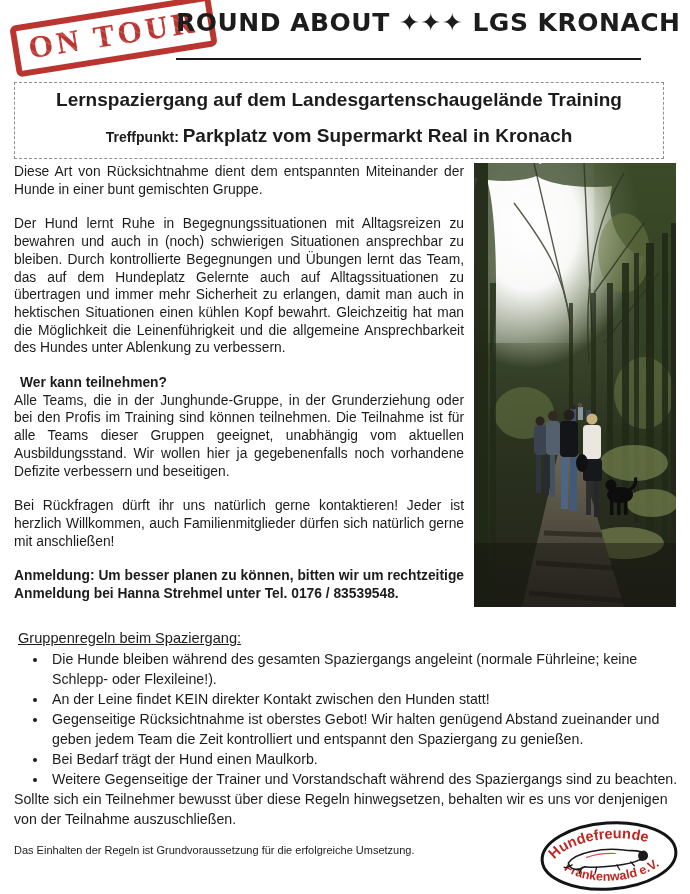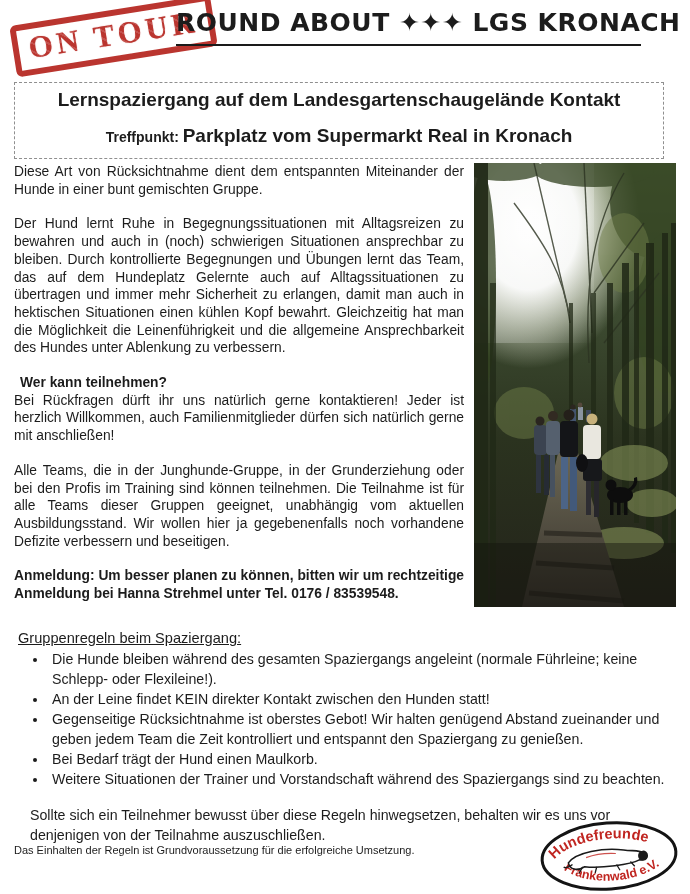--- a/index.html
+++ b/index.html
@@ -22,21 +22,21 @@
   .stamp::after{ 
     content:"";position:absolute;inset:0;
     background:repeating-linear-gradient(35deg,rgba(255,255,255,.14) 0 2px,transparent 2px 7px);
     pointer-events:none;
   }
   .main-title{
     position:absolute;left:176px;top:8px;width:465px;
     font-family:"DejaVu Sans",sans-serif;
     font-weight:bold;font-size:25px;letter-spacing:.5px;
     white-space:nowrap;
-    border-bottom:2px solid #1a1a1a;padding-bottom:7px;
+    border-bottom:2px solid #1a1a1a;padding-bottom:21px;
   }
   
   .event-box{
     position:absolute;left:14px;top:82px;width:648px;height:64px;
     border:1px dashed #8f8f8f;
     text-align:center;padding:5px 0 6px 0;
   }
   .event-box .l1{font-size:19px;font-weight:bold;line-height:24px;}
   .event-box .l2{font-size:14px;font-weight:bold;line-height:25px;}
   .event-box .l2 .big{font-size:20px;}
@@ -58,55 +58,55 @@
   .photo{width:202px;height:444px;flex:none;}
   .photo svg{display:block;}
   
   .rules{
     position:absolute;left:14px;top:628px;width:664px;
     font-size:14.2px;line-height:20px;
   }
   .rules-heading{text-decoration:underline;margin:0 0 1px 4px;font-weight:normal;font-size:14.6px;}
   .rules ul{margin:1px 0 0 0;padding-left:34px;list-style:disc;}
   .rules li{padding-left:4px;margin:0;}
-  .rules .note{margin:16px;}
+  .rules .note{margin:0;}
   .closing{
     position:absolute;left:14px;top:840px;width:520px;
     font-size:11px;line-height:20px;
   }
   .logo{
     position:absolute;left:538px;top:820px;width:142px;height:72px;
     transform:rotate(-4deg);
   }
 </style>
 </head>
 <body>
 
 <div class="page">
 
   <div class="stamp">
     <span>ON TOUR</span>
   </div>
   <div class="main-title">ROUND ABOUT ✦✦✦ LGS KRONACH</div>
 
   <div class="event-box">
-    <div class="l1">Lernspaziergang auf dem Landesgartenschaugelände Kontakt</div>
+    <div class="l1">Lernspaziergang auf dem Landesgartenschaugelände Training</div>
     <div class="l3">
       <span>Treffpunkt:</span>
       <span class="big">Parkplatz vom Supermarkt Real in Kronach</span>
     </div>
   </div>
 
   <div class="content">
     <div class="text-col">
       <p>Diese Art von Rücksichtnahme dient dem entspannten Miteinander der Hunde in einer bunt gemischten Gruppe.</p>
       <p>Der Hund lernt Ruhe in Begegnungssituationen mit Alltagsreizen zu bewahren und auch in (noch) schwierigen Situationen ansprechbar zu bleiben. Durch kontrollierte Begegnungen und Übungen lernt das Team, das auf dem Hundeplatz Gelernte auch auf Alltagssituationen zu übertragen und immer mehr Sicherheit zu erlangen, damit man auch in hektischen Situationen einen kühlen Kopf bewahrt. Gleichzeitig hat man die Möglichkeit die Leinenführigkeit und die allgemeine Ansprechbarkeit des Hundes unter Ablenkung zu verbessern.</p>
       <p class="subhead tight">Wer kann teilnehmen?</p>
+      <p>Alle Teams, die in der Junghunde-Gruppe, in der Grunderziehung oder bei den Profis im Training sind können teilnehmen. Die Teilnahme ist für alle Teams dieser Gruppen geeignet, unabhängig vom aktuellen Ausbildungsstand. Wir wollen hier ja gegebenenfalls noch vorhandene Defizite verbessern und beseitigen.</p>
       <p>Bei Rückfragen dürft ihr uns natürlich gerne kontaktieren! Jeder ist herzlich Willkommen, auch Familienmitglieder dürfen sich natürlich gerne mit anschließen!</p>
-      <p>Alle Teams, die in der Junghunde-Gruppe, in der Grunderziehung oder bei den Profis im Training sind können teilnehmen. Die Teilnahme ist für alle Teams dieser Gruppen geeignet, unabhängig vom aktuellen Ausbildungsstand. Wir wollen hier ja gegebenenfalls noch vorhandene Defizite verbessern und beseitigen.</p>
       <p class="bold tight">Anmeldung: Um besser planen zu können, bitten wir um rechtzeitige Anmeldung bei Hanna Strehmel unter Tel. 0176 / 83539548.</p>
     </div>
 
     <div class="photo">
       <svg width="202" height="444" viewBox="0 0 202 444" xmlns="http://www.w3.org/2000/svg">
         <defs>
           <linearGradient id="gBase" x1="0" y1="0" x2="0" y2="1">
             <stop offset="0" stop-color="#5a6b46"></stop>
             <stop offset="0.35" stop-color="#3c4a30"></stop>
             <stop offset="0.62" stop-color="#2b331f"></stop>
@@ -224,21 +224,21 @@
     </div>
   </div>
 
   <div class="rules">
     <p class="rules-heading">Gruppenregeln beim Spaziergang:</p>
     <ul>
       <li>Die Hunde bleiben während des gesamten Spaziergangs angeleint (normale Führleine; keine Schlepp- oder Flexileine!).</li>
       <li>An der Leine findet KEIN direkter Kontakt zwischen den Hunden statt!</li>
       <li>Gegenseitige Rücksichtnahme ist oberstes Gebot! Wir halten genügend Abstand zueinander und geben jedem Team die Zeit kontrolliert und entspannt den Spaziergang zu genießen.</li>
       <li>Bei Bedarf trägt der Hund einen Maulkorb.</li>
-      <li>Weitere Situationen der Trainer und Vorstandschaft während des Spaziergangs sind zu beachten.</li>
+      <li>Weitere Gegenseitige der Trainer und Vorstandschaft während des Spaziergangs sind zu beachten.</li>
     </ul>
     <p class="note">Sollte sich ein Teilnehmer bewusst über diese Regeln hinwegsetzen, behalten wir es uns vor denjenigen von der Teilnahme auszuschließen.</p>
   </div>
 
   <div class="closing">Das Einhalten der Regeln ist Grundvoraussetzung für die erfolgreiche Umsetzung.</div>
 
   <div class="logo">
     <svg width="142" height="72" viewBox="0 0 142 72" xmlns="http://www.w3.org/2000/svg">
       <ellipse cx="71" cy="36" rx="67" ry="33" fill="#ffffff" stroke="#141414" stroke-width="3"></ellipse>
       <defs>

